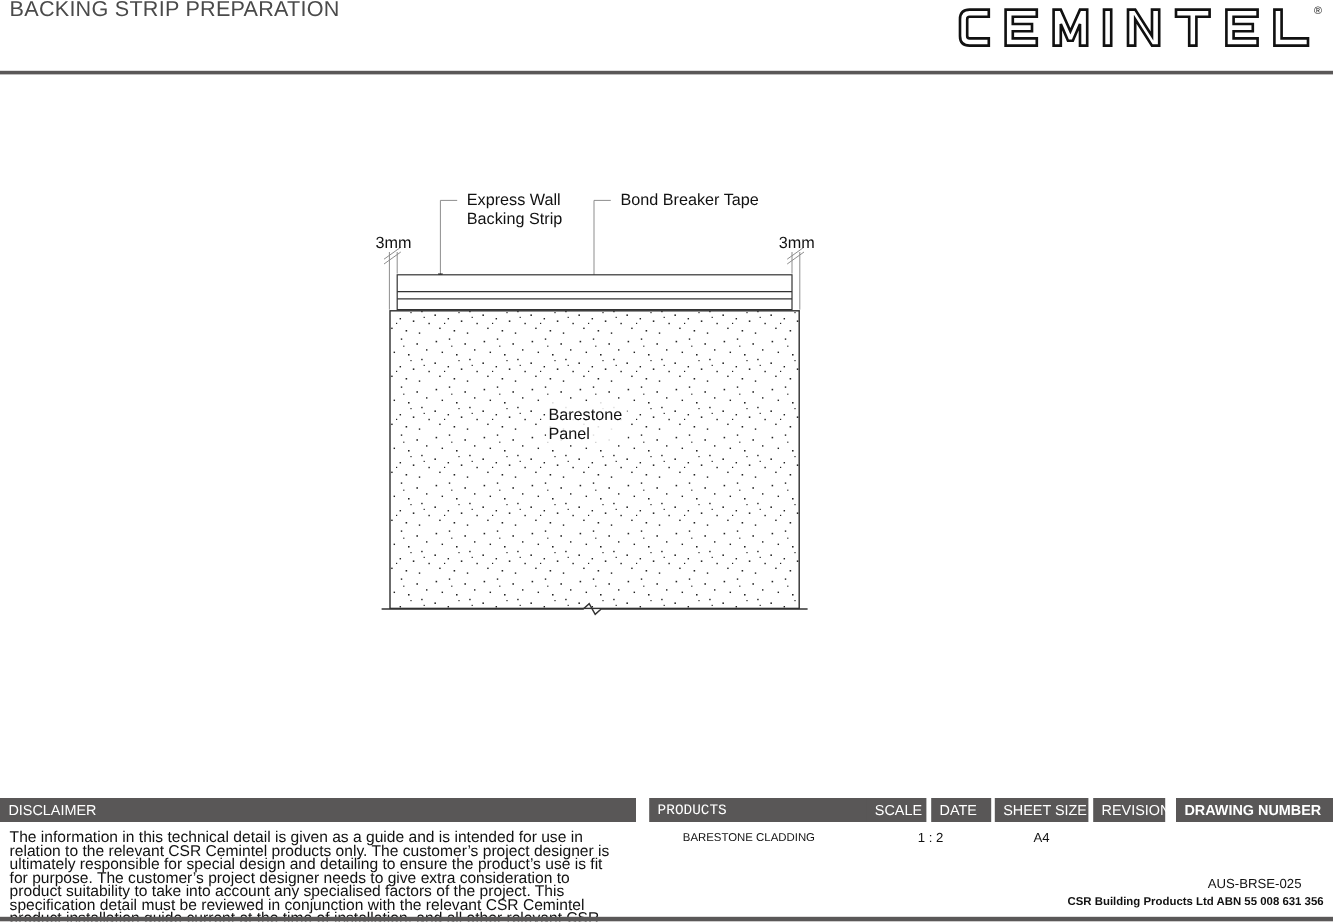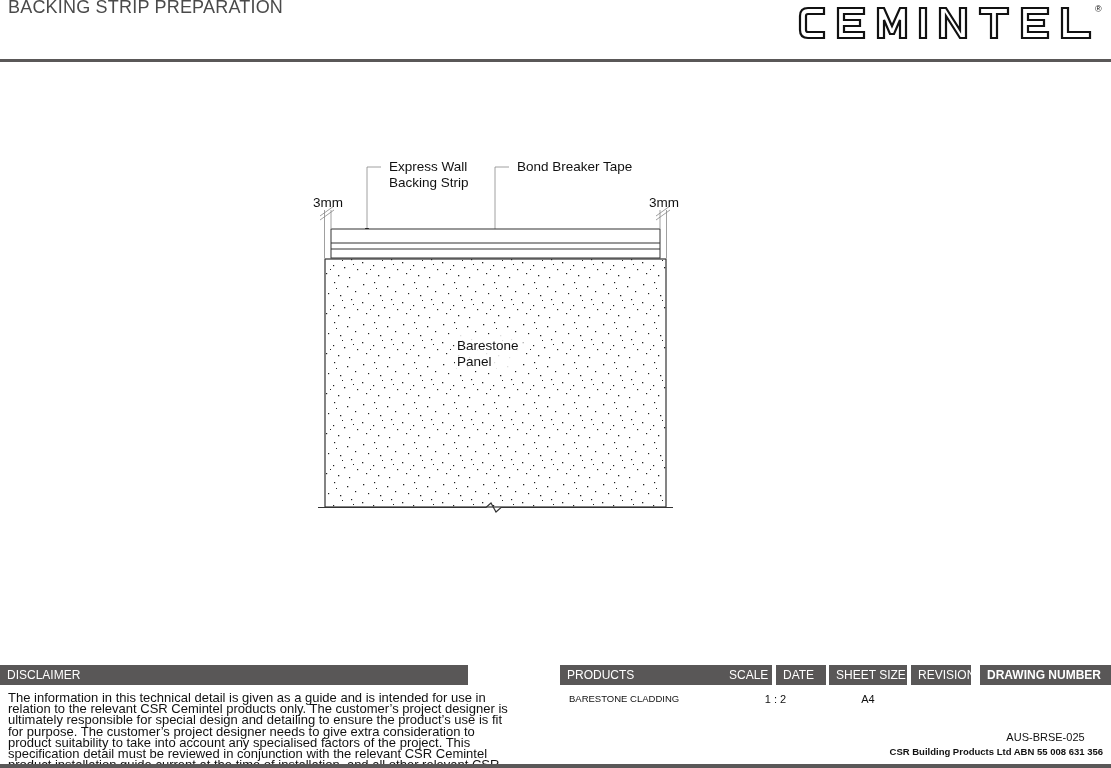--- a/index.html
+++ b/index.html
@@ -109,22 +109,22 @@
   </div>
   <div class="lbl" style="left:517px; top:159px;">Bond Breaker Tape</div>
   <div class="lbl" style="left:313px; top:195px;">3mm</div>
   <div class="lbl" style="left:649px; top:195px;">3mm</div>
   <div class="lbl" style="left:457px; top:338px;">
     <div>Barestone</div>
     <div>Panel</div>
   </div>
 </div>
 
-<div class="hdr" style="left:0; width:468px;">DISCLAIMER</div>
-<div class="hdr" style="left:560px; width:185px;">PRODUCTS</div>
+<div class="hdr" style="left:0; width:530px;">DISCLAIMER</div>
+<div class="hdr" style="left:541px; width:185px;font-family:Liberation Mono, monospace;">PRODUCTS</div>
 <div class="hdr" style="left:722px; width:50px;">SCALE</div>
 <div class="hdr" style="left:776px; width:50px;">DATE</div>
 <div class="hdr" style="left:829px; width:78px;">SHEET SIZE</div>
 <div class="hdr" style="left:911px; width:60px;">REVISION</div>
 <div class="hdr" style="left:980px; width:131px;font-weight:bold;">DRAWING NUMBER</div>
 
 <div class="disclaimer">The information in this technical detail is given as a guide and is intended for use in relation to the relevant CSR Cemintel products only. The customer’s project designer is ultimately responsible for special design and detailing to ensure the product’s use is fit for purpose. The customer’s project designer needs to give extra consideration to product suitability to take into account any specialised factors of the project. This specification detail must be reviewed in conjunction with the relevant CSR Cemintel product installation guide current at the time of installation, and all other relevant CSR Cemintel product technical literature.</div>
 <div class="cell" style="left:537px; top:693px; font-size:9.5px;margin-left:32px;">BARESTONE CLADDING</div>
 <div class="cell" style="left:748px; width:55px; text-align:center; top:693px; font-size:11px;">1 : 2</div>
 <div class="cell" style="left:776px; width:50px; text-align:center; top:693px;"></div>

